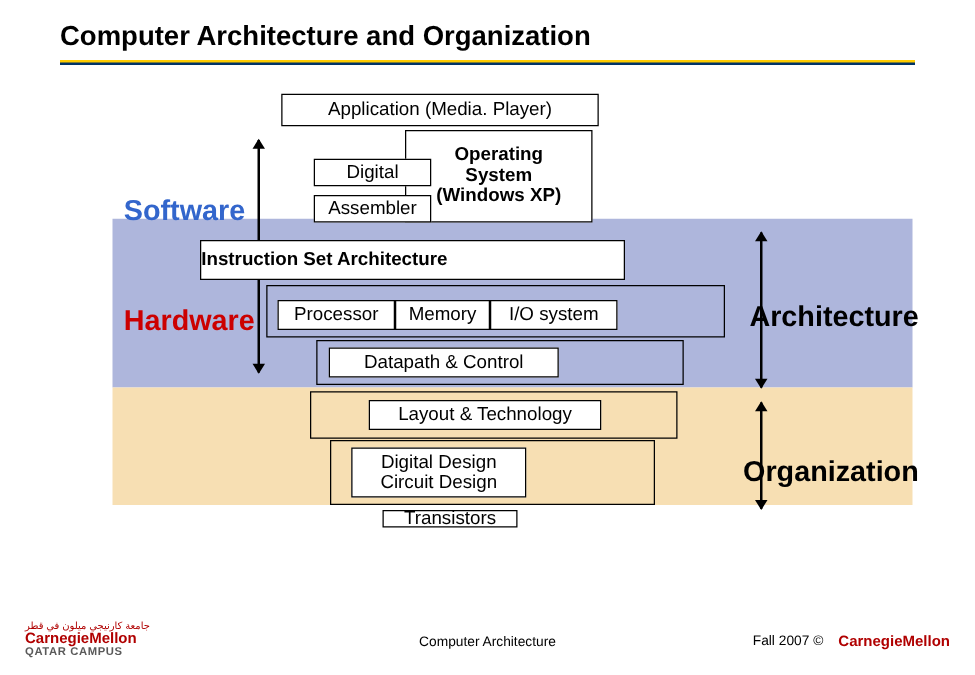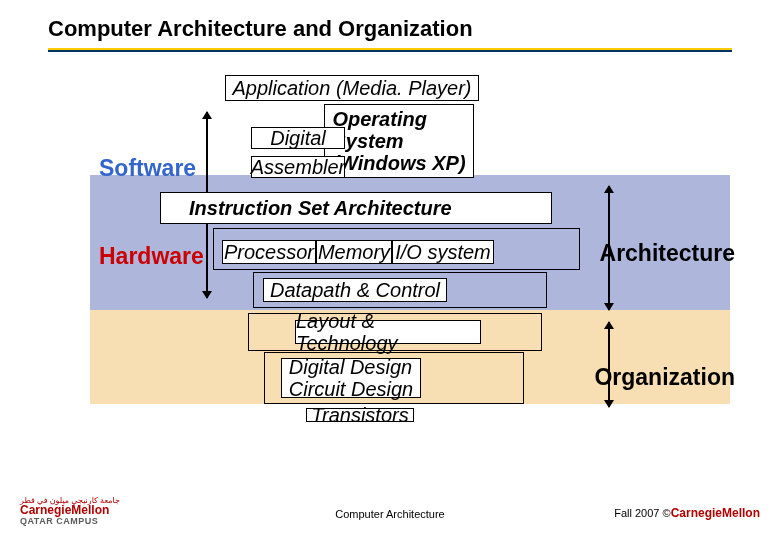--- a/index.html
+++ b/index.html
@@ -46,26 +46,26 @@
     left: 90px;
     top: 310px;
     width: 640px;
     height: 94px;
     background: #f7dfb3;
   }
   .box {
     position: absolute;
     border: 1.5px solid #000;
     background: #fff;
-    font-size: 20px;
+    font-size: 15px;
     display: flex;
     align-items: center;
     justify-content: center;
+    text-align: center;
     line-height: 1.1;
-    font-style: italic;
   }
   .bold { font-weight: bold; }
   .label-side {
     position: absolute;
     font-size: 23px;
     font-weight: bold;
   }
   .software { color: #3366cc; left: 99px; top: 155px; }
   .hardware { color: #cc0000; left: 99px; top: 243px; }
   .architecture { color: #000; right: 45px; top: 240px; }
@@ -118,21 +118,21 @@
     text-align: center;
     font-size: 11px;
   }
   .footer-right {
     position: absolute;
     right: 20px;
     bottom: 20px;
     font-size: 11px;
     display: flex;
     align-items: center;
-    gap: 0;
+    gap: 12px;
   }
   .cm-logo { font-weight: bold; color: #b00000; font-size: 12px; }
 </style>
 </head>
 <body>
 
 <div class="slide">
 
   <div class="title">Computer Architecture and Organization</div>
   <div class="title-underline"></div>
@@ -150,21 +150,21 @@
   <div class="label-side organization">Organization</div>
 
   <div class="box" style="left:225px; top:75px; width:254px; height:26px;">Application (Media. Player)</div>
 
   <div class="box bold" style="left:324px; top:104px; width:150px; height:74px; white-space:pre-line;">Operating
 System
 (Windows XP)</div>
   <div class="box" style="left:251px; top:127px; width:94px; height:22px;">Digital</div>
   <div class="box" style="left:251px; top:156px; width:94px; height:22px;">Assembler</div>
 
-  <div class="box bold" style="left:160px; top:192px; width:392px; height:32px; justify-content:flex-start; padding-left:28px;">Instruction Set Architecture</div>
+  <div class="box bold" style="left:160px; top:192px; width:340px; height:32px; justify-content:flex-start; padding-left:0;">Instruction Set Architecture</div>
 
   <div class="box" style="left:222px; top:240px; width:94px; height:24px;">Processor</div>
   <div class="box" style="left:392px; top:240px; width:102px; height:24px;">I/O system</div>
   <div class="box" style="left:316px; top:240px; width:76px; height:24px;">Memory</div>
   <div class="box" style="left:213px; top:228px; width:367px; height:42px; background:transparent;"></div>
 
   <div class="box" style="left:263px; top:278px; width:184px; height:24px;">Datapath &amp; Control</div>
   <div class="box" style="left:253px; top:272px; width:294px; height:36px; background:transparent;"></div>
 
   <div class="box" style="left:259px; top:320px; width:186px; height:24px;margin-left:36px;">Layout &amp; Technology</div>

